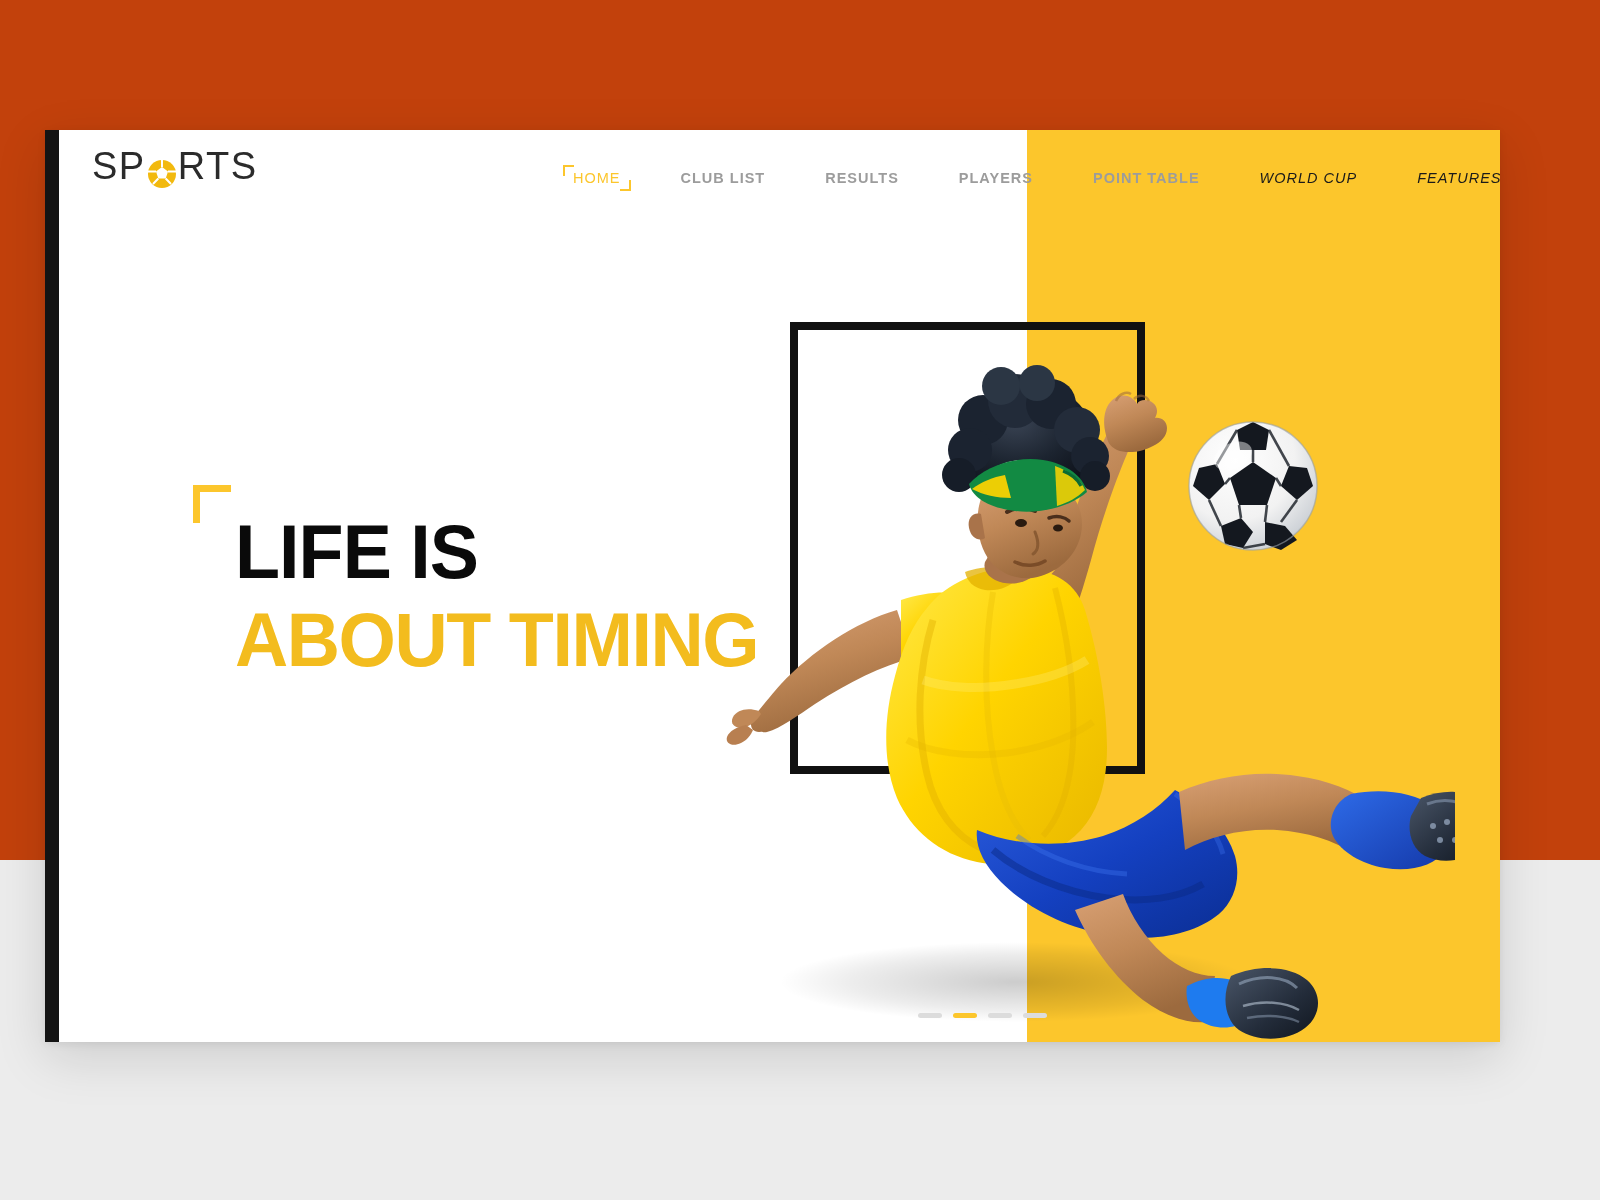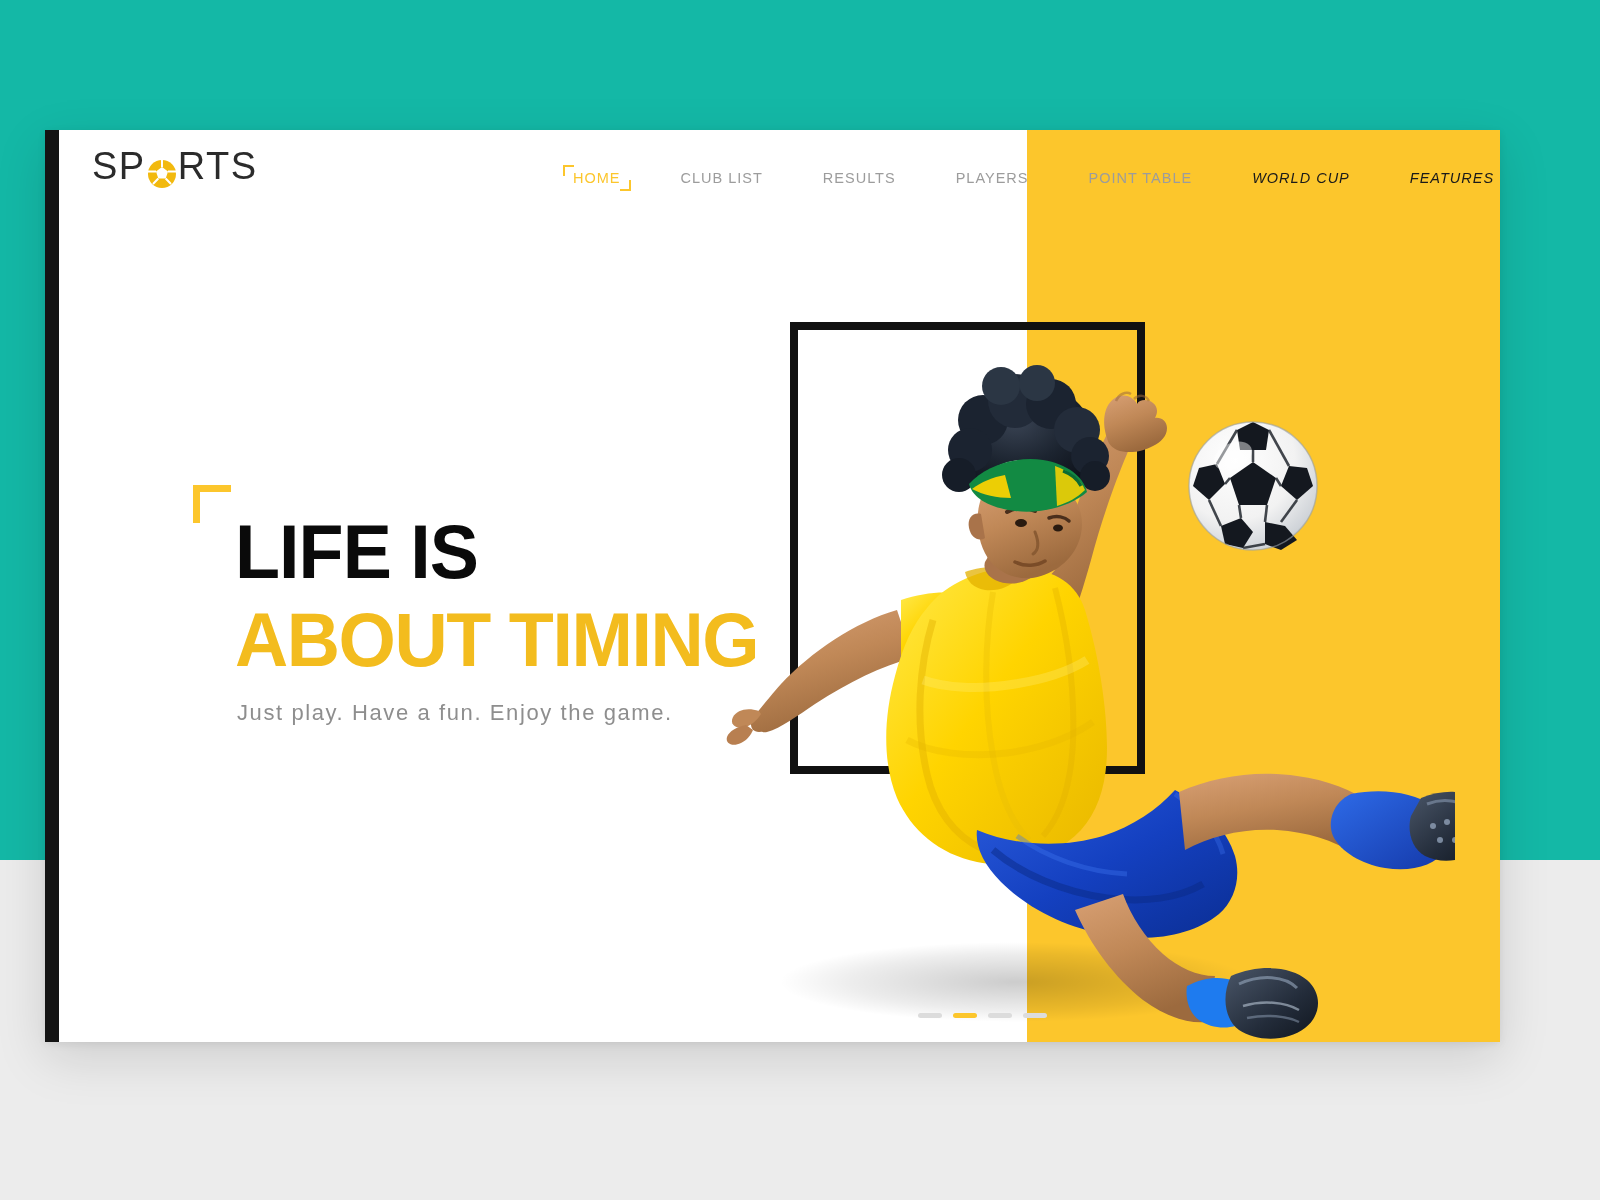--- a/index.html
+++ b/index.html
@@ -5,21 +5,21 @@
   * { margin:0; padding:0; box-sizing:border-box; }
   html, body {
     width:1600px; height:1200px;
     background:#ececec;
     font-family:"Liberation Sans", sans-serif;
     overflow:hidden;
   }
   #page {
     position:relative;
     width:1600px; height:860px;
-    background:#14b8a6;
+    background:#c2410c;
   }
 
   
   #card {
     position:absolute;
     left:45px; top:130px;
     width:1455px; height:912px;
     background:#ffffff;
     box-shadow:0 16px 48px rgba(0,0,0,0.13), 0 2px 8px rgba(0,0,0,0.07);
     overflow:hidden;
@@ -70,21 +70,21 @@
     justify-content:flex-end;
   }
   .nav-item {
     font-size:14.5px;
     letter-spacing:1.0px;
     color:#9c9c9c;
     text-transform:uppercase;
     padding:0 22px;
     white-space:nowrap;
     cursor:pointer;
-    font-weight:400;
+    font-weight:700;
   }
   .nav-item.on-yellow { color:#1a1a1a; font-weight:500;font-style:italic; }
   .nav-item.active {
     color:#FCC62C;
     position:relative;
     font-weight:500;
   }
   .nav-item.active .brk {
     position:absolute;
     width:11px; height:11px;
@@ -448,21 +448,20 @@
         <div class="nav-item on-yellow">FEATURES</div>
         <div class="nav-item on-yellow">SHOP</div>
 
       </nav>
     </div>
 
     <div id="hero-copy">
       <div id="corner-bracket"></div>
       <div id="headline1">LIFE IS</div>
       <div id="headline2">ABOUT TIMING</div>
-      <div id="subtitle">Just play. Have a fun. Enjoy the game.</div>
     </div>
 
     <div id="dots">
       <span class="dot"></span>
       <span class="dot active"></span>
       <span class="dot"></span>
       <span class="dot"></span>
     </div>
 
   </div>

